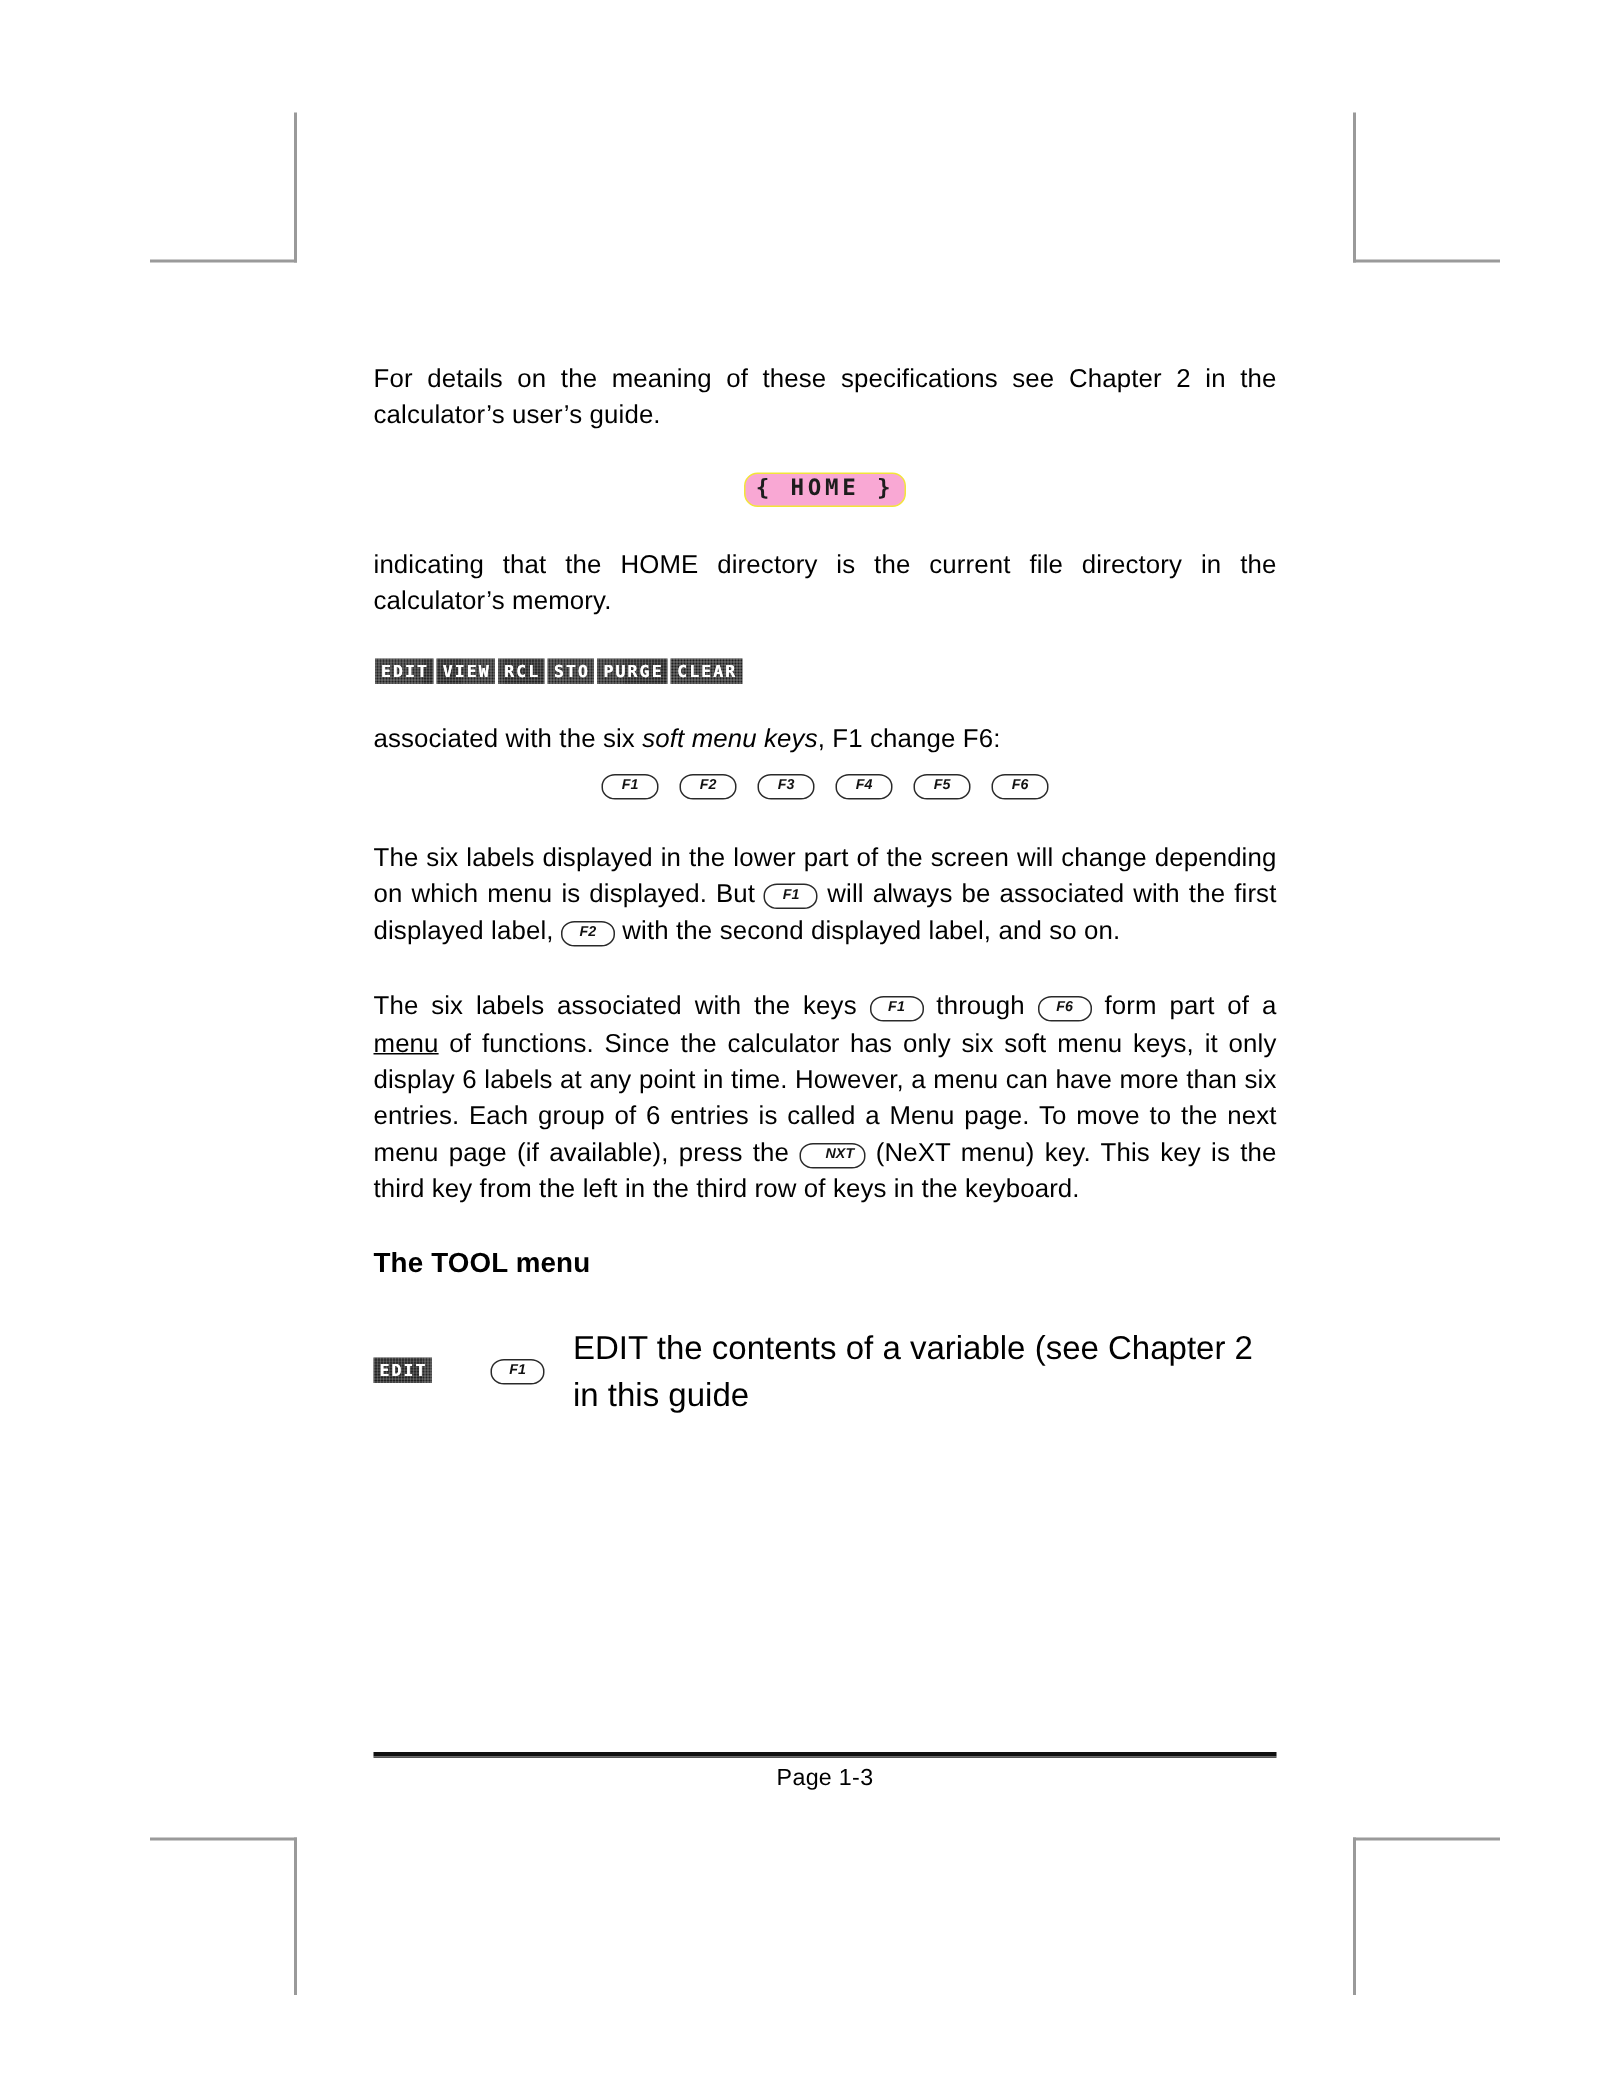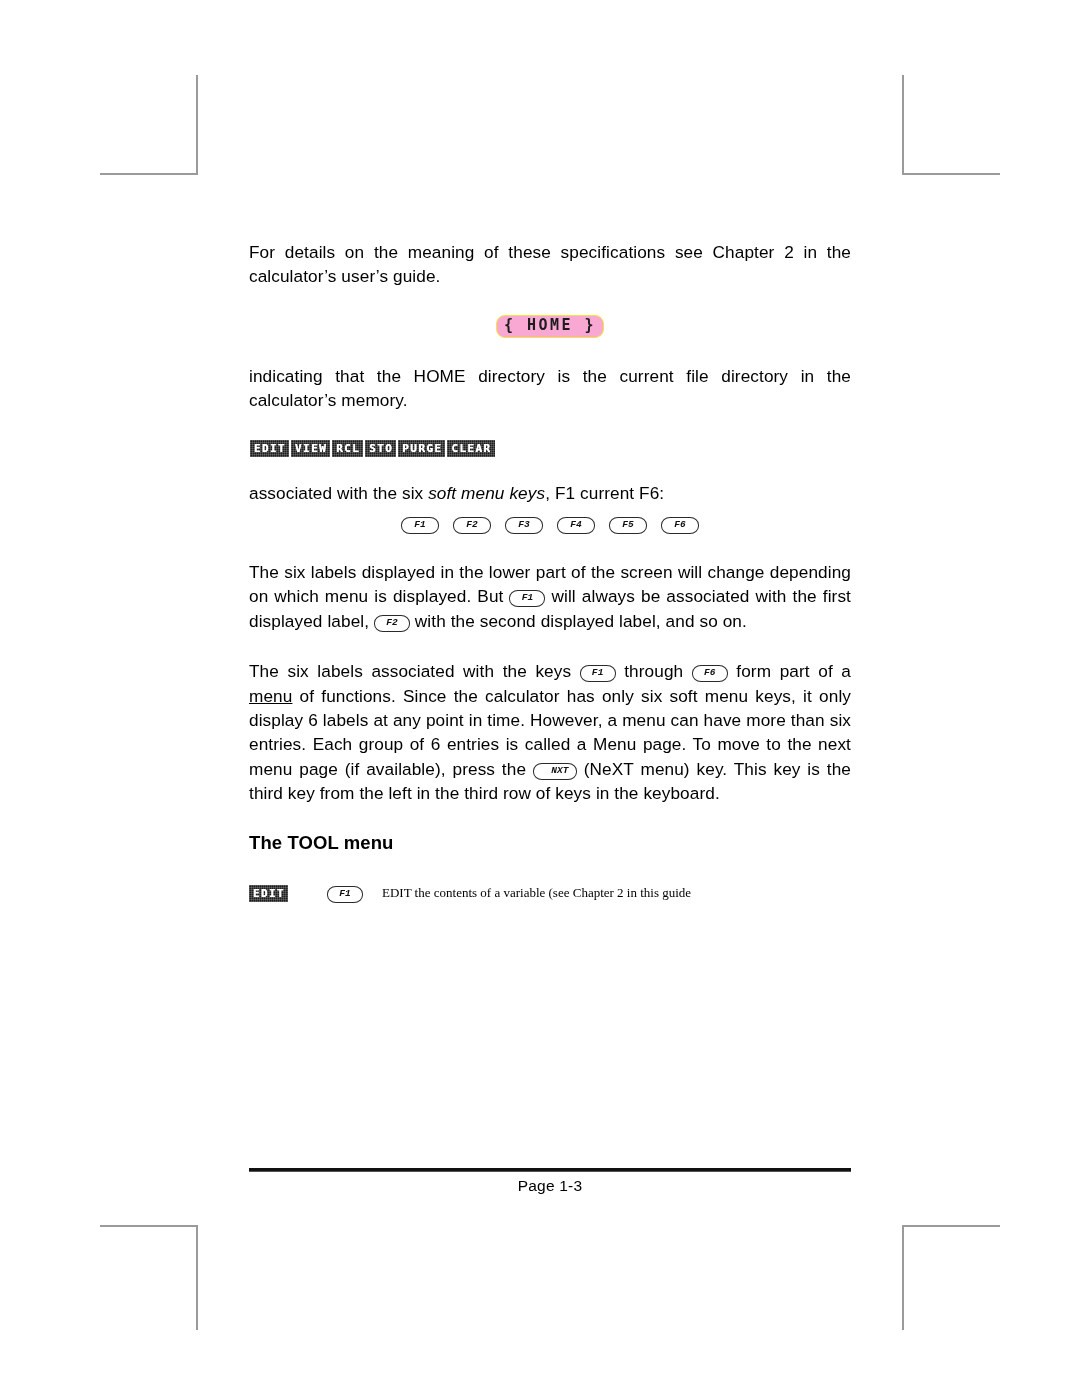--- a/index.html
+++ b/index.html
@@ -119,21 +119,21 @@
   }
 
   
   .key {
     display: inline-block;
     border: 1.4px solid #2a2a2a;
     border-radius: 9px / 8px;
     padding: 1px 7px 1px 7px;
     min-width: 20px;
     text-align: center;
-    font-family: Liberation Mono, monospace;
+    font-family: Liberation Sans, sans-serif;
     font-size: 9.5px;
     font-style: italic;
     font-weight: bold;
     line-height: 1.35;
     vertical-align: 2px;
     color: #111111;
     background: #ffffff;
     white-space: nowrap;
   }
   .key.wide { padding-left: 16px; padding-right: 6px; font-size: 9.5px; }
@@ -148,23 +148,22 @@
   
   #tool-entry-row {
     margin-top: 30px;
     display: flex;
     align-items: center;
   }
   #tool-entry-row .col-label { width: 78px; flex: 0 0 78px; }
   #tool-entry-row .col-key   { width: 55px; flex: 0 0 55px; }
   #tool-entry-row .col-desc  {
     flex: 1 1 auto;
-    font-size: 13px;
+    font-size: 22px;
     line-height: 1.42;
-    font-family: Liberation Serif, serif;
   }
 
   
   #footer {
     position: absolute;
     left: 249px;
     top: 1168px;
     width: 602px;
   }
   #footer-rule {
@@ -209,21 +208,21 @@
   </div>
 
   <p class="body">indicating that the HOME directory is the current file directory in the calculator’s memory.</p>
 
 
   <div id="softmenu-row">
     <span class="lcd-label">EDIT</span><span class="lcd-label">VIEW</span><span class="lcd-label">RCL</span><span class="lcd-label">STO</span><span class="lcd-label">PURGE</span><span class="lcd-label">CLEAR</span>
   </div>
 
   <p class="body loose nomargin">
-    <span>associated with the six </span><span class="ital">soft menu keys</span><span>, F1 current F6:</span>
+    <span>associated with the six </span><span class="ital">soft menu keys</span><span>, F1 change F6:</span>
   </p>
 
   <div id="fkey-row">
     <span class="key">F1</span><span class="key">F2</span><span class="key">F3</span><span class="key">F4</span><span class="key">F5</span><span class="key">F6</span>
   </div>
 
   <p class="body">
     <span>The six labels displayed in the lower part of the screen will change depending on which menu is displayed.  But </span><span class="key">F1</span><span> will always be associated with the first displayed label, </span><span class="key">F2</span><span> with the second displayed label, and so on.</span>
   </p>
 

